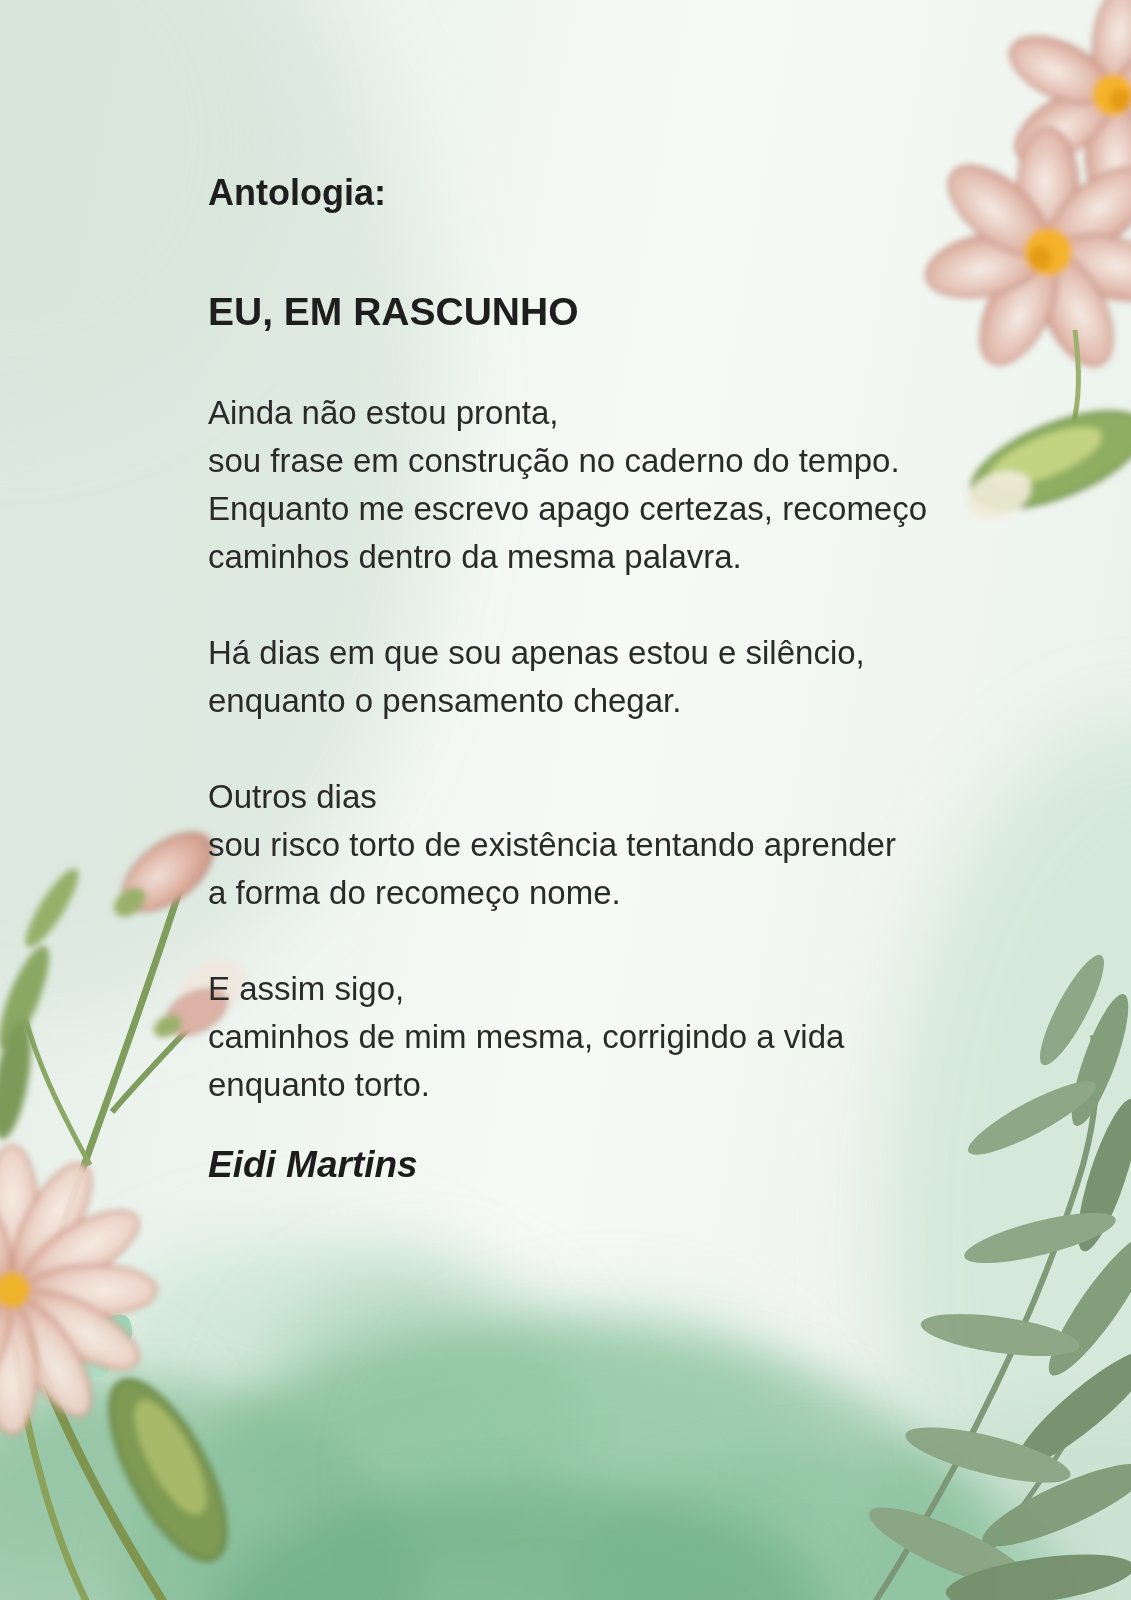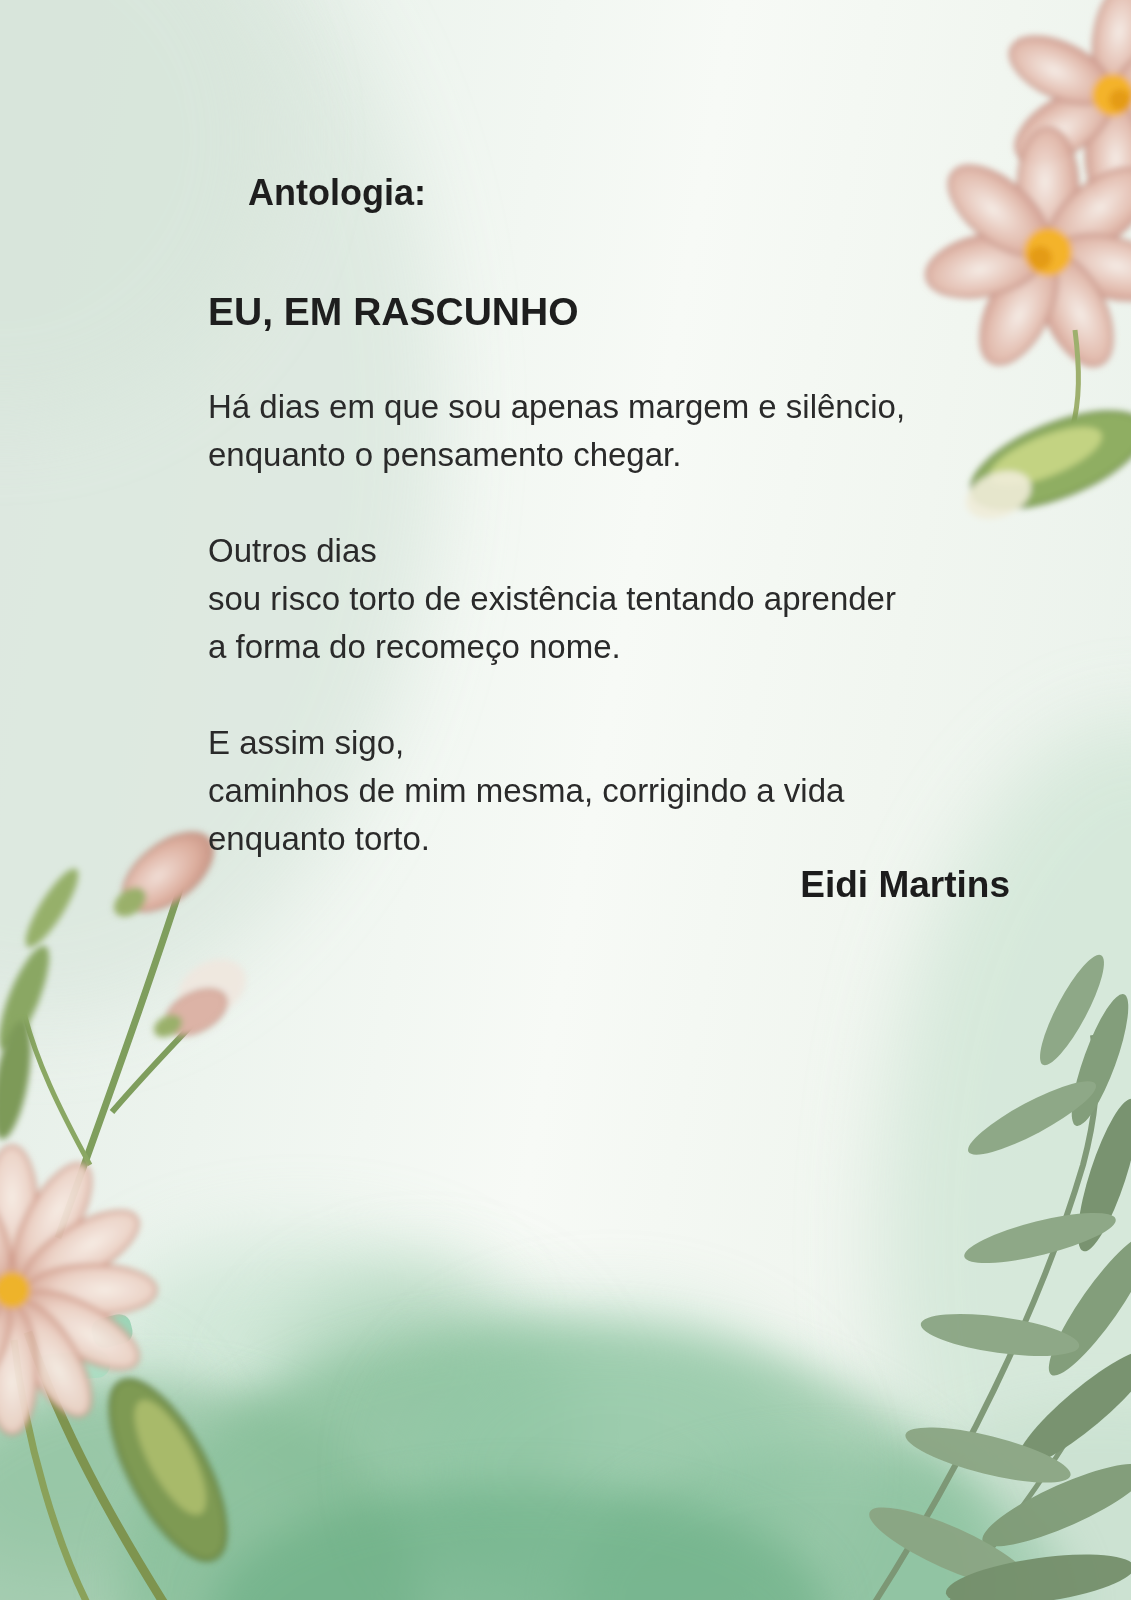--- a/index.html
+++ b/index.html
@@ -6,27 +6,27 @@
   .page {
     position:relative;
     width:1131px; height:1600px;
     overflow:hidden;
     background: linear-gradient(100deg,#e2ece5 0%, #edf4ee 28%, #f7faf6 52%, #f1f6f0 72%, #e7f0e9 100%);
     font-family:"Liberation Sans", sans-serif;
     color:#232323;
   }
   svg.bg { position:absolute; left:0; top:0; width:1131px; height:1600px; display:block; }
   .text-col { position:absolute; left:208px; top:166px; width:802px; }
-  .title-line { font-size:36px; font-weight:700; line-height:53px; color:#1e1e1e;margin-left:40px; }
+  .title-line { font-size:36px; font-weight:700; line-height:53px; color:#1e1e1e; }
   .heading { margin-top:70px; font-size:39px; font-weight:700; line-height:46px; color:#1e1e1e; }
   .stanza { margin-top:48px; }
   .stanza.first { margin-top:54px; }
   .stanza.last { }
   .stanza p { margin:0; font-size:33px; line-height:48px; font-weight:400; color:#2a2a2a; }
-  .author { text-align:right; font-size:37px; line-height:44px; font-weight:700; color:#1c1c1c; }
+  .author { margin-top:34px; text-align:left; font-size:37px; line-height:44px; font-weight:700; font-style:italic; color:#1c1c1c; }
 </style>
 </head>
 <body>
 
 <div class="page">
 
   <svg class="bg" viewBox="0 0 1131 1600" aria-hidden="true">
     <defs>
       <filter id="wash" x="-60%" y="-60%" width="220%" height="220%">
           <feGaussianBlur stdDeviation="22"></feGaussianBlur>
@@ -168,23 +168,29 @@
     </g>
   </svg>
 
   <main class="text-col">
     <header>
       <div class="title-line">Antologia:</div>
     </header>
 
     <h2 class="heading">EU, EM RASCUNHO</h2>
 
+    <div class="stanza first">
+      <p>Ainda não estou pronta,</p>
+      <p>sou frase em construção no caderno do tempo.</p>
+      <p>Enquanto me escrevo apago certezas, recomeço</p>
+      <p>caminhos dentro da mesma palavra.</p>
+    </div>
 
     <div class="stanza">
-      <p>Há dias em que sou apenas margem e silêncio,</p>
+      <p>Há dias em que sou apenas estou e silêncio,</p>
       <p>enquanto o pensamento chegar.</p>
     </div>
 
     <div class="stanza">
       <p>Outros dias</p>
       <p>sou risco torto de existência tentando aprender</p>
       <p>a forma do recomeço nome.</p>
     </div>
 
     <div class="stanza last">

